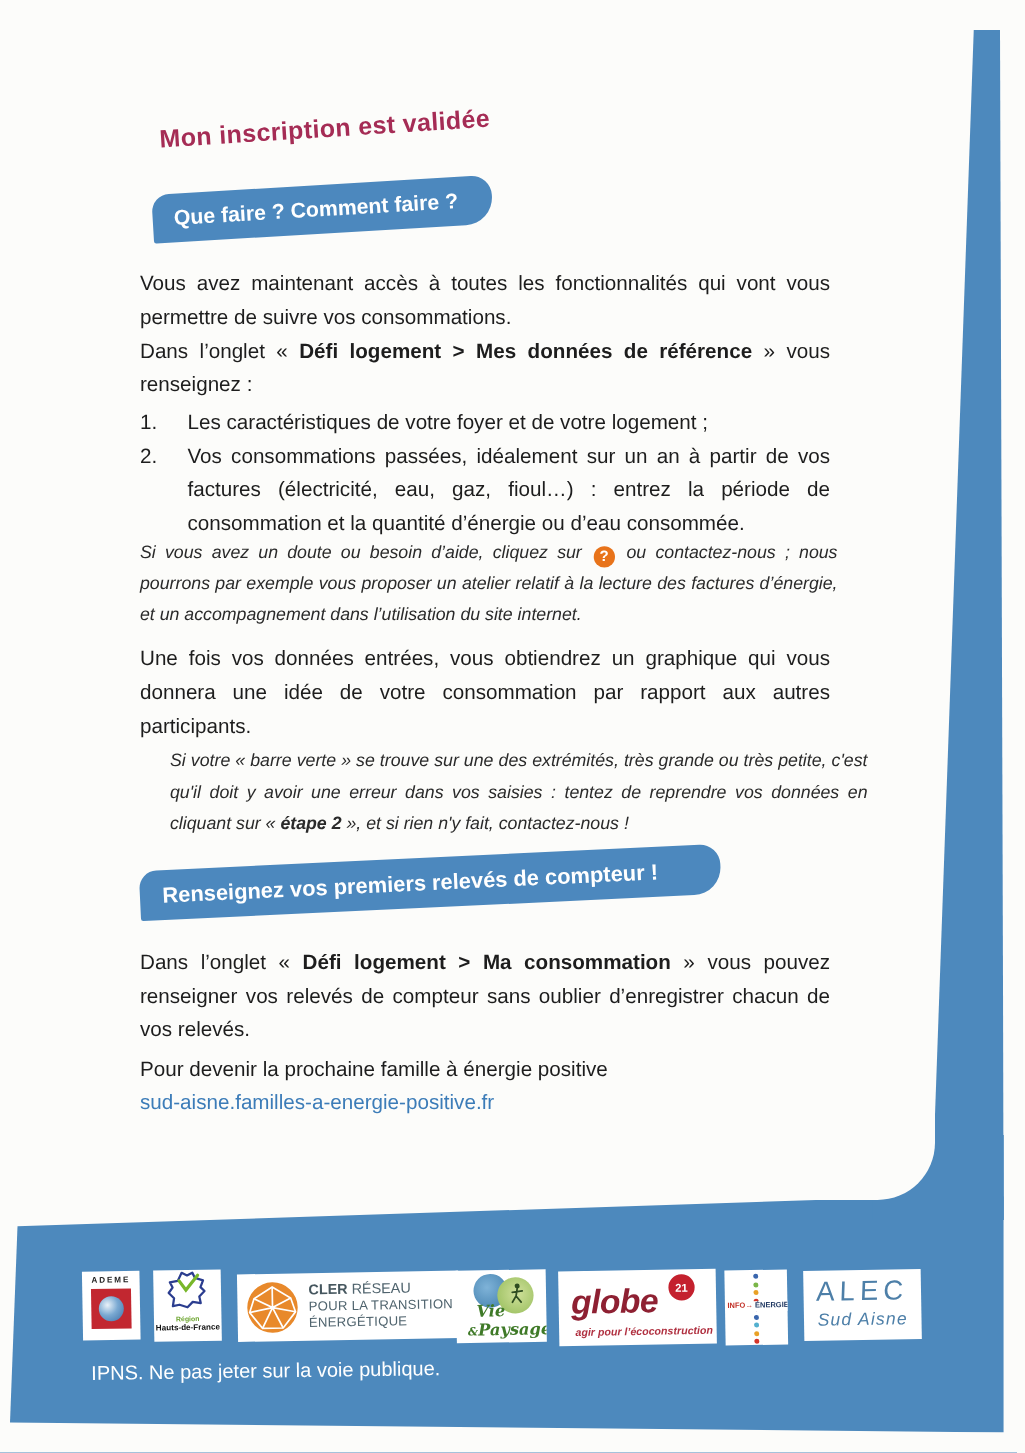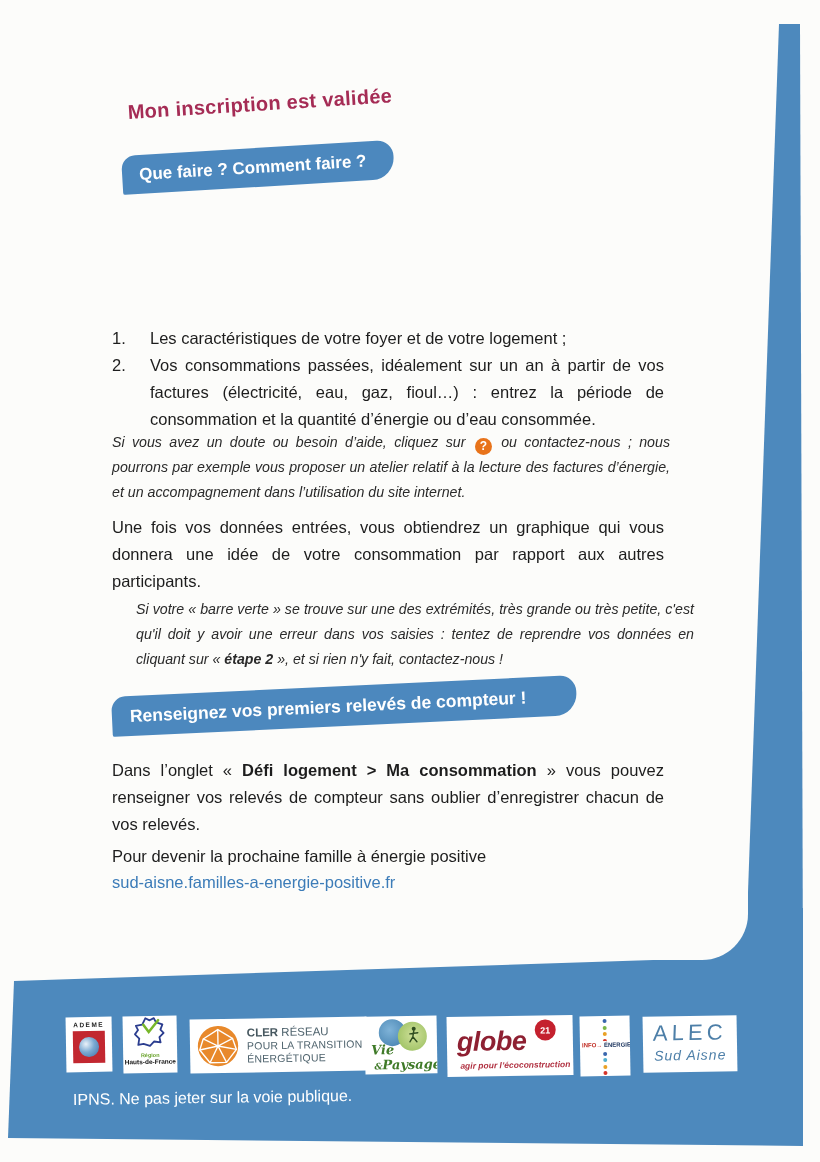--- a/index.html
+++ b/index.html
@@ -80,21 +80,21 @@
   .cler-text{margin-left:7px;color:#50646e;text-align:left;}
   .cler-l1{font-size:11.5px;line-height:13px;}
   .cler-l1 b{color:#46575f;}
   .cler-l2,.cler-l3{font-size:10.5px;line-height:13px;letter-spacing:.2px;}
   .card-vp{left:365px;top:1016px;width:72px;height:58px;}
   .vp-c1{position:absolute;left:14px;top:3px;width:27px;height:27px;border-radius:50%;
     background:radial-gradient(circle at 40% 40%, #7fb3d8, #3e7cab);}
   .vp-c2{position:absolute;left:33px;top:6px;width:29px;height:29px;border-radius:50%;
     background:radial-gradient(circle at 55% 45%, #cfe09a, #93bb57);}
   .vp-fig{position:absolute;left:42px;top:10px;}
-  .vp-vie{position:absolute;left:6px;top:26px;font-family:"DejaVu Serif",serif;
+  .vp-vie{position:absolute;left:16px;top:26px;font-family:"DejaVu Serif",serif;
     font-style:italic;font-weight:bold;font-size:13px;color:#3f7a28;}
   .vp-pay{position:absolute;left:9px;top:41px;font-family:"DejaVu Serif",serif;
     font-style:italic;font-weight:bold;font-size:13px;color:#3f7a28;}
   .vp-amp{font-size:9px;}
   .card-globe{left:447px;top:1016px;width:126px;height:60px;}
   .globe-word{position:absolute;left:10px;top:10px;font-size:27px;font-weight:bold;
     font-style:italic;color:#8e2032;letter-spacing:-.5px;}
   .globe-badge{position:absolute;left:88px;top:4px;width:21px;height:21px;border-radius:50%;
     background:#c4212e;color:#fff;font-size:9px;font-weight:bold;
     display:flex;align-items:center;justify-content:center;}
@@ -124,20 +124,26 @@
   <div class="abs corner-patch"></div>
   <div class="abs corner-mask"></div>
 
   <h1 class="abs title">Mon inscription est validée</h1>
 
   <div class="abs banner banner-1">
     <span>Que faire ? Comment faire ?</span>
   </div>
 
   <div class="abs copy block-p1">
+    <div class="para">
+      <span>Vous avez maintenant accès à toutes les fonctionnalités qui vont vous permettre de suivre vos consommations.</span>
+    </div>
+    <div class="para">
+      <span>Dans l’onglet « </span><b>Défi logement &gt; Mes données de référence</b><span> »  vous renseignez :</span>
+    </div>
   </div>
 
   <div class="abs copy block-list">
     <div class="li">
       <span class="num">1.</span>
       <span class="li-text">Les caractéristiques de votre foyer et de votre logement ;</span>
     </div>
     <div class="li">
       <span class="num">2.</span>
       <span class="li-text">Vos consommations passées, idéalement sur un an à partir de vos factures (électricité, eau, gaz, fioul…) : entrez la période de consommation et la quantité d’énergie ou d’eau consommée.</span>

